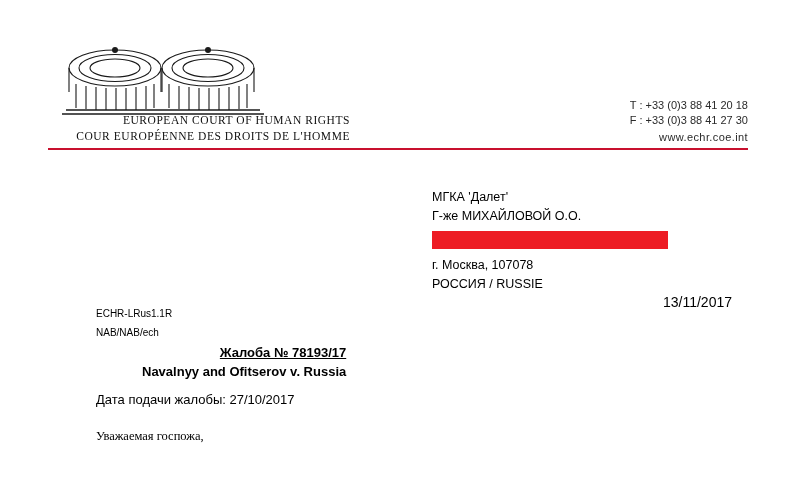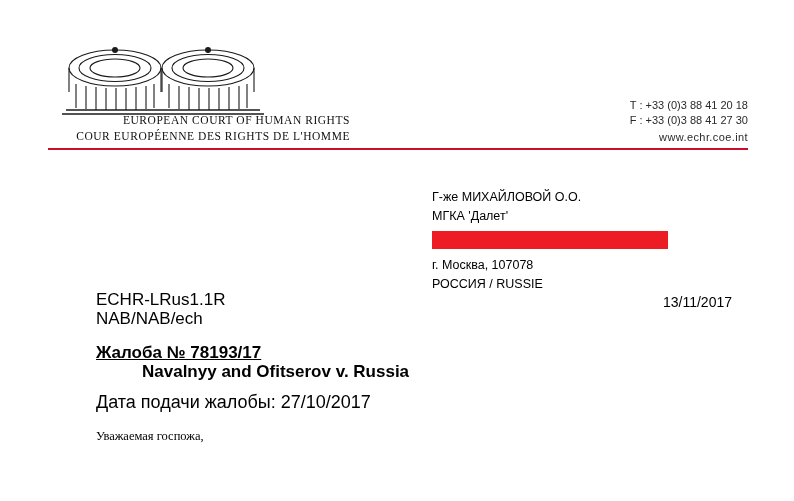--- a/index.html
+++ b/index.html
@@ -97,50 +97,51 @@
     margin: 5px 0 7px 0;
     width: 236px;
     height: 18px;
     background: #ed1c24;
   }
 
   
   .refs {
     position: absolute;
     left: 96px;
-    top: 290px;
-    font-size: 17px;
+    top: 304px;
+    font-size: 10px;
     line-height: 19px;
   }
   .date {
     position: absolute;
     right: 62px;
     top: 294px;
     font-size: 14px;
   }
 
   
   .case-block {
     position: absolute;
     left: 96px;
     top: 343px;
-    font-size: 17px;
+    font-size: 13px;
     line-height: 19px;
+    text-align: right;
   }
   .case-number {
     font-weight: bold;
     text-decoration: underline;
   }
   .case-title { font-weight: bold; padding-left: 46px; }
 
   .filing-date {
     position: absolute;
     left: 96px;
     top: 392px;
-    font-size: 18px;
+    font-size: 13px;
   }
 
   .salutation {
     position: absolute;
     left: 96px;
     top: 429px;
     font-size: 12.5px;
     font-family: Liberation Serif, serif;
   }
 
@@ -185,35 +186,35 @@
         </g>
         <g fill="#1a1a1a">
           <ellipse cx="67" cy="20" rx="3" ry="3"></ellipse>
           <ellipse cx="160" cy="20" rx="3" ry="3"></ellipse>
         </g>
       </svg>
     </div>
 
     <div class="org-names">
       <div class="org-name-en">EUROPEAN COURT OF HUMAN RIGHTS</div>
-      <div class="org-name-fr">COUR EUROPÉENNE DES RIGHTS DE L'HOMME</div>
+      <div class="org-name-fr">COUR EUROPÉENNE DES DROITS DE L'HOMME</div>
     </div>
 
     <div class="contact-block">
       <div>T : +33 (0)3 88 41 20 18</div>
       <div>F : +33 (0)3 88 41 27 30</div>
       <div class="web">www.echr.coe.int</div>
     </div>
   </div>
 
   <div class="rule"></div>
 
   <div class="address-block">
+    <div class="line">МГКА 'Далет'</div>
     <div class="line">Г-же МИХАЙЛОВОЙ О.О.</div>
-    <div class="line">МГКА 'Далет'</div>
     <div class="redaction"></div>
     <div class="line">г. Москва, 107078</div>
     <div class="line">РОССИЯ / RUSSIE</div>
   </div>
 
   <div class="refs">
     <div>ECHR-LRus1.1R</div>
     <div>NAB/NAB/ech</div>
   </div>
 

